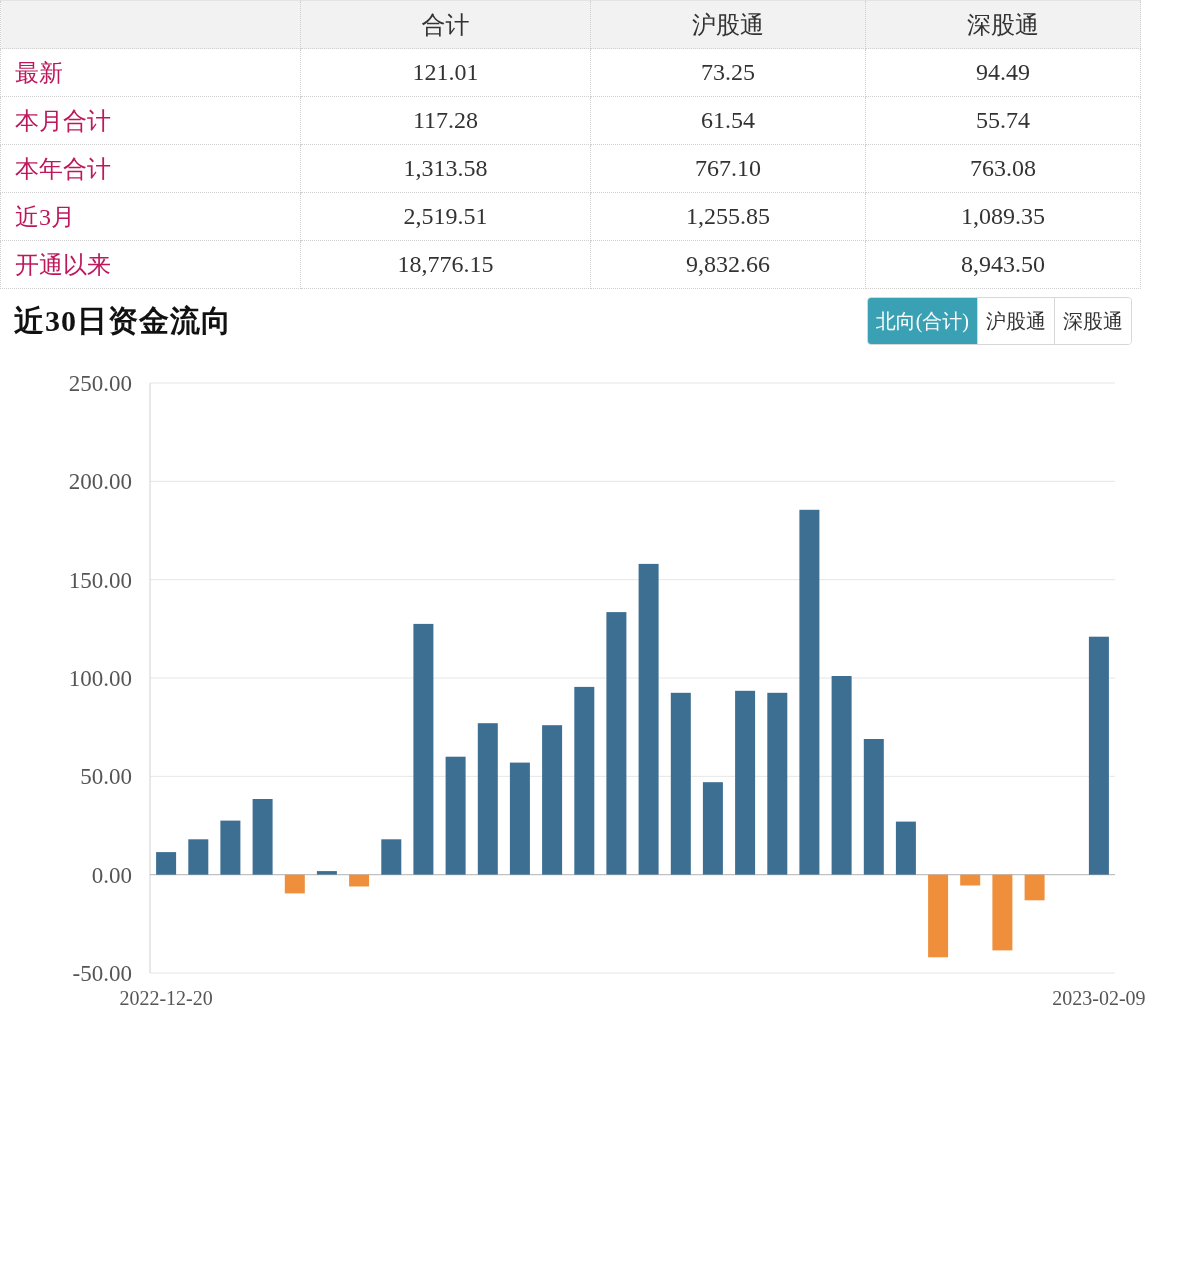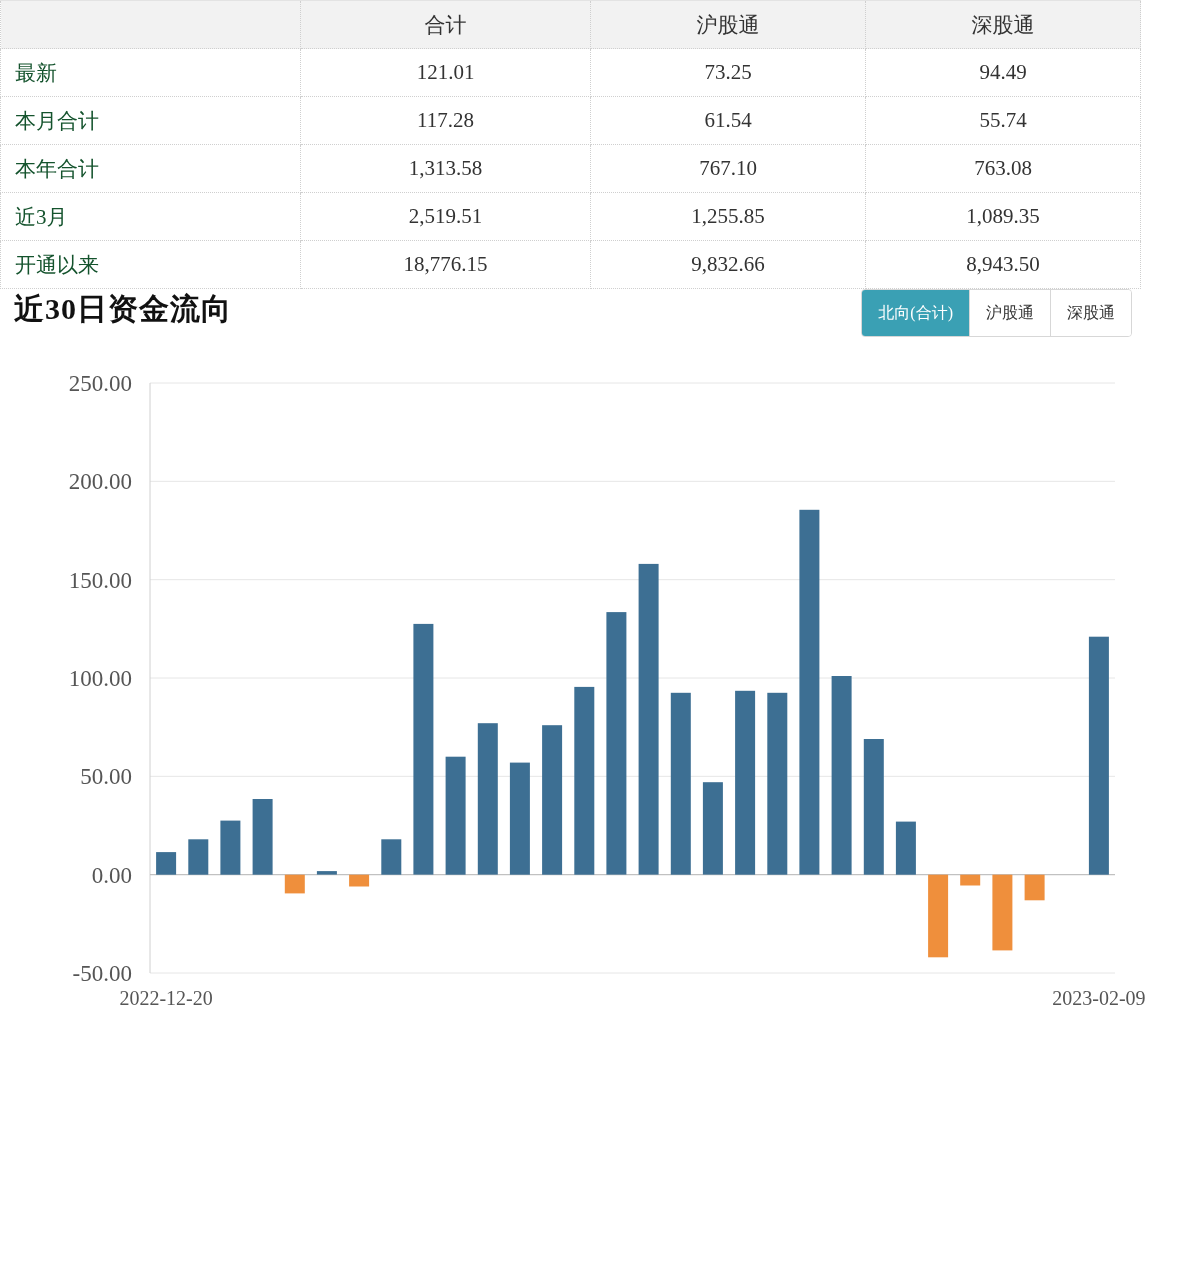--- a/index.html
+++ b/index.html
@@ -19,57 +19,57 @@
   
   .summary-wrap {
     width: 1140px;
     margin: 0 0 0 0;
     padding: 0;
   }
   table.summary {
     width: 1140px;
     border-collapse: collapse;
     table-layout: fixed;
-    font-size: 21px;
+    font-size: 24px;
   }
   table.summary th,
   table.summary td {
     border: 1px dotted #cfcfcf;
     height: 48px;
     padding: 0 14px;
     box-sizing: border-box;
   }
   table.summary thead th {
     background: #f2f2f2;
     font-weight: normal;
     text-align: center;
     color: #333;
     border-top: 1px solid #e3e3e3;
   }
   table.summary thead th.rowhead {
     background: #f2f2f2;
   }
   table.summary td.rowhead {
     text-align: left;
-    color: #14532d;
+    color: #be185d;
   }
   table.summary td.num {
     text-align: center;
     color: #333;
     font-variant-numeric: tabular-nums;
   }
   col.c0 { width: 300px; }
   col.c1 { width: 290px; }
   col.c2 { width: 275px; }
   col.c3 { width: 275px; }
 
   
   .section-bar {
     display: flex;
-    align-items: flex-start;
+    align-items: center;
     justify-content: space-between;
     width: 1140px;
     height: 64px;
     padding: 0 0 0 14px;
     box-sizing: border-box;
   }
   .section-title {
     font-size: 30px;
     font-weight: bold;
     letter-spacing: 1px;
@@ -82,22 +82,22 @@
     border: 1px solid #d7d7d7;
     border-radius: 4px;
     overflow: hidden;
     background: #fff;
     margin-right: 8px;
   }
   .tab {
     display: flex;
     align-items: center;
     justify-content: center;
-    padding: 0 16px;
-    font-size: 16px;
+    padding: 0 8px;
+    font-size: 20px;
     color: #333;
     background: #ffffff;
     border-right: 1px solid #d7d7d7;
     cursor: pointer;
     white-space: nowrap;
   }
   .tab:last-child { border-right: none; }
   .tab.active {
     background: #3aa0b4;
     color: #ffffff;

